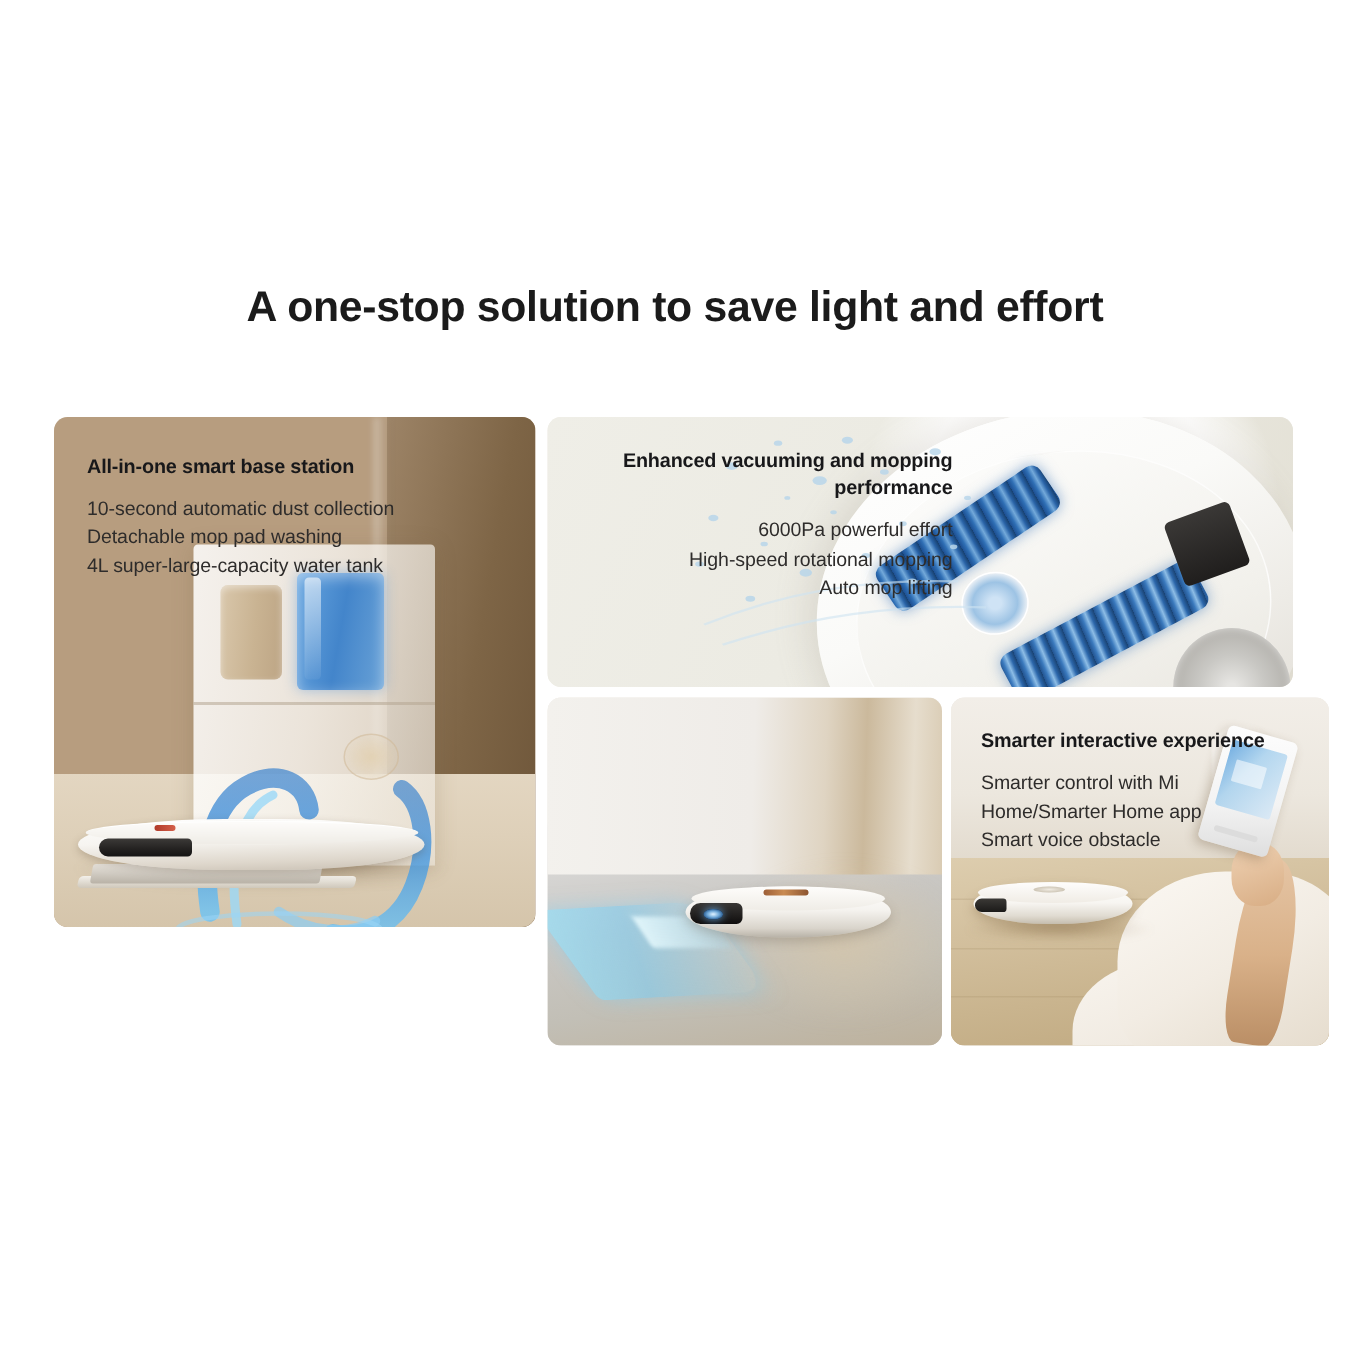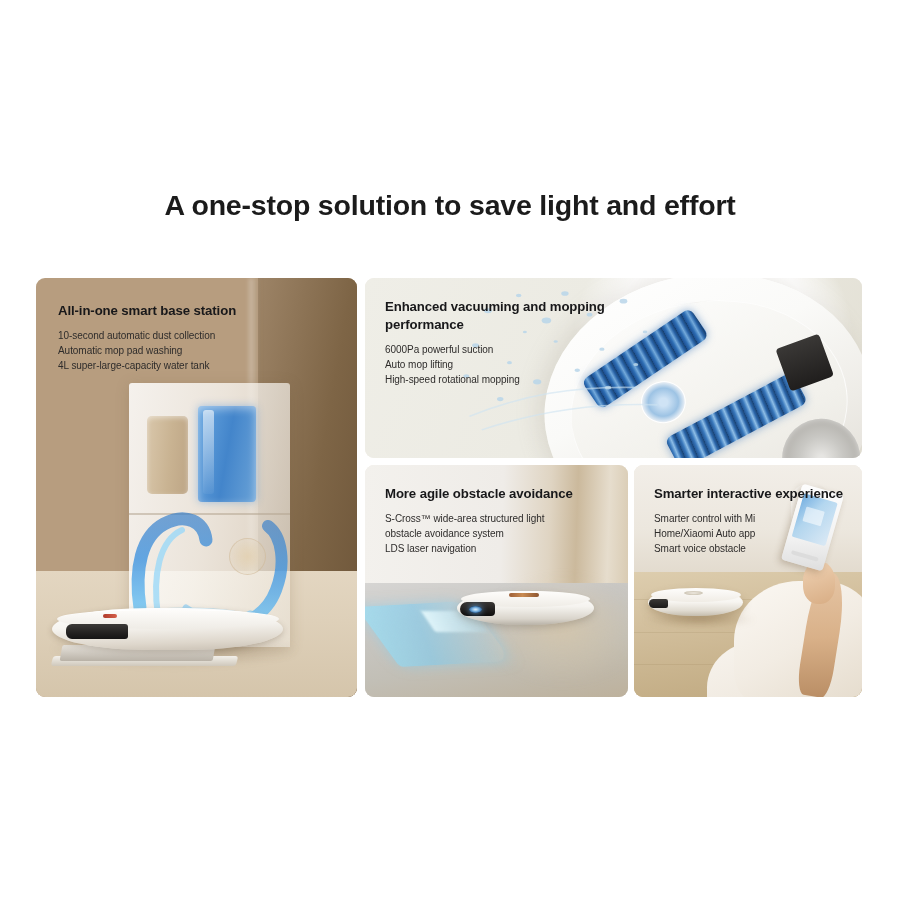--- a/index.html
+++ b/index.html
@@ -61,32 +61,32 @@
     letter-spacing: -0.1px;
   }
 
   .card-lines {
     margin: 0;
     padding: 0;
     list-style: none;
   }
 
   .card-lines li {
-    font-size: 10px;
+    font-size: 13px;
     color: #2e2c2b;
     line-height: 1.47;
     letter-spacing: -0.05px;
   }
 
   
   #card-base-station {
     left: 36px;
     top: 278px;
     width: 321px;
-    height: 419px;
+    height: 340px;
   }
   #card-base-station .card-art {
     background:
       radial-gradient(125% 95% at 16% 88%, #efe6d9 0%, #e7dbc9 34%, rgba(231,219,201,0) 66%),
       linear-gradient(96deg, #f0ece4 0%, #e9e0d2 22%, #cdb89c 56%, #9e8straight 57%, #9b8268 78%, #8d7458 100%);
     background-color: #b79d7f;
   }
   
   #bs-wall {
     position: absolute;
@@ -448,21 +448,21 @@
     z-index: 11;
     background: linear-gradient(100deg, rgba(235,252,255,0.85), rgba(170,228,250,0.2));
     transform: skewX(34deg);
     filter: blur(1.4px);
   }
 
   
   #card-interactive {
     left: 634px;
     top: 465px;
-    width: 228px;
+    width: 252px;
     height: 232px;
   }
   #card-interactive .card-art {
     background: linear-gradient(180deg, #f0ece6 0%, #ece7df 30%, #e4dbcb 46%, #d9c9ab 62%, #cdb994 82%, #c2ad85 100%);
   }
   #int-wall {
     position: absolute;
     left: 0; top: 0;
     width: 100%; height: 48%;
     background: linear-gradient(180deg, #f2eee8 0%, #ece7de 58%, #e2dacd 100%);
@@ -657,21 +657,21 @@
           <div id="bs-robot-bumper"></div>
           <div id="bs-robot-dot"></div>
         </div>
       </div>
     </div>
 
     <div class="card-text" style="left:22px; top:24px; width:260px;">
       <div class="card-title">All-in-one smart base station</div>
       <ul class="card-lines">
         <li>10-second automatic dust collection</li>
-        <li>Automatic mop pad washing</li>
+        <li>Detachable mop pad washing</li>
         <li>4L super-large-capacity water tank</li>
       </ul>
     </div>
   </div>
 
   <div class="card" id="card-performance">
     <div class="card-art">
       <div id="perf-swoosh"></div>
       <div id="perf-robot">
         <div id="perf-robot-inner"></div>
@@ -704,26 +704,26 @@
             <circle cx="80" cy="92" r="1.8"></circle>
             <circle cx="118" cy="86" r="1.6"></circle>
         </g>
         <g fill="none" stroke="#cfe4f2" stroke-width="1.6" opacity="0.6">
           <path d="M10 140 C 44 118, 78 108, 120 110"></path>
           <path d="M18 154 C 56 134, 92 126, 132 128"></path>
         </g>
       </svg>
     </div>
 
-    <div class="card-text" style="left:20px; top:20px; width:250px;">
+    <div class="card-text" style="left:20px; top:20px; width:250px;text-align:right;">
       <div class="card-title">Enhanced vacuuming and mopping performance</div>
       <ul class="card-lines">
-        <li>6000Pa powerful suction</li>
+        <li>6000Pa powerful effort</li>
+        <li>High-speed rotational mopping</li>
         <li>Auto mop lifting</li>
-        <li>High-speed rotational mopping</li>
       </ul>
     </div>
   </div>
 
   <div class="card" id="card-obstacle">
     <div class="card-art">
       <div id="obs-wall"></div>
       <div id="obs-floor"></div>
       <div id="obs-floor-sheen"></div>
       <div id="obs-beam"></div>
@@ -731,28 +731,20 @@
       <div id="obs-robot">
         <div id="obs-robot-body">
           <div id="obs-robot-lid"></div>
           <div id="obs-lidar"></div>
           <div id="obs-sensor"></div>
           <div id="obs-sensor-lens"></div>
         </div>
       </div>
     </div>
 
-    <div class="card-text" style="left:20px; top:20px; width:215px;">
-      <div class="card-title">More agile obstacle avoidance</div>
-      <ul class="card-lines">
-        <li>S-Cross™ wide-area structured light</li>
-        <li>obstacle avoidance system</li>
-        <li>LDS laser navigation</li>
-      </ul>
-    </div>
   </div>
 
   <div class="card" id="card-interactive">
     <div class="card-art">
       <div id="int-wall"></div>
       <div id="int-vase"></div>
       <div id="int-floor">
         <div class="int-plank" style="top:22%"></div>
         <div class="int-plank" style="top:48%"></div>
         <div class="int-plank" style="top:74%"></div>
@@ -773,19 +765,19 @@
         <div id="int-phone-map"></div>
         <div id="int-phone-map2"></div>
         <div id="int-phone-bar"></div>
       </div>
     </div>
 
     <div class="card-text" style="left:20px; top:20px; width:190px;">
       <div class="card-title">Smarter interactive experience</div>
       <ul class="card-lines">
         <li>Smarter control with Mi</li>
-        <li>Home/Xiaomi Auto app</li>
+        <li>Home/Smarter Home app</li>
         <li>Smart voice obstacle</li>
       </ul>
     </div>
   </div>
 
 </div>
 
 </body></html>

